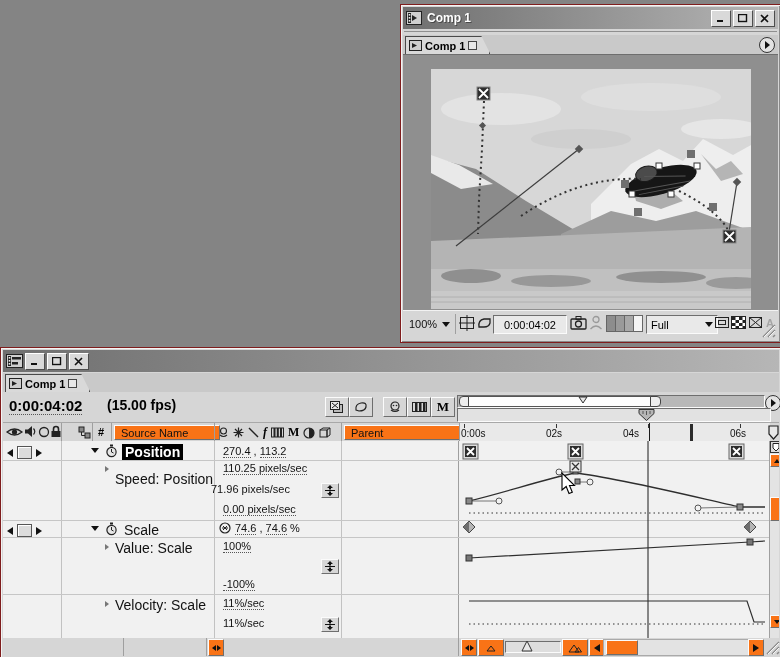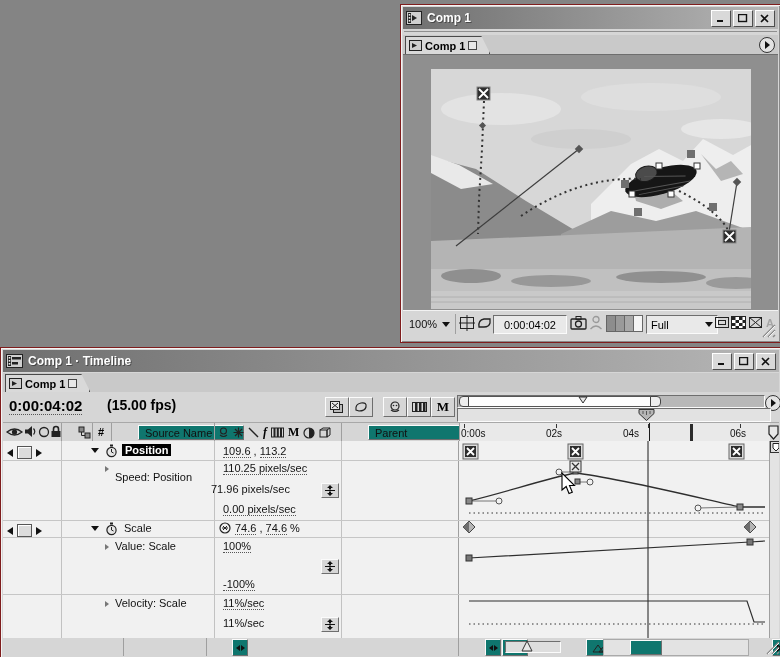--- a/index.html
+++ b/index.html
@@ -13,28 +13,28 @@
   .wbtn{width:18px;height:15px;background:#d9d9d9;border:1px solid;border-color:#fff #4d4d4d #4d4d4d #fff;
     margin-left:2px;display:flex;align-items:center;justify-content:center;}
   .groove{position:absolute;left:3px;right:3px;height:3px;border-top:1px solid #8f8f8f;border-bottom:1px solid #f5f5f5;}
   .tabrow{position:absolute;left:2px;right:2px;height:19px;background:#c9c9c9;border-bottom:1px solid #6e6e6e;}
   .tab{position:absolute;left:2px;bottom:0;height:17px;background:#d9d9d9;border:1px solid #4a4a4a;border-bottom:none;
     display:flex;align-items:center;gap:3px;padding:0 12px 0 3px;font-size:11px;font-weight:bold;
     clip-path:polygon(0 0,calc(100% - 9px) 0,100% 100%,0 100%);}
   .closebox{width:7px;height:7px;border:1px solid #444;background:#e8e8e8;}
   .menuarrow{position:absolute;width:14px;height:14px;border:1px solid #333;border-radius:50%;background:#e3e3e3;
     display:flex;align-items:center;justify-content:center;}
-  .raised{background:#0f766e;border:1px solid;border-color:#fbfbfb #6e6e6e #6e6e6e #fbfbfb;margin-left:24px;}
+  .raised{background:#f97316;border:1px solid;border-color:#fbfbfb #6e6e6e #6e6e6e #fbfbfb;}
   .sunken{background:#efefef;border:1px solid;border-color:#6e6e6e #fbfbfb #fbfbfb #6e6e6e;}
   .tri-r{width:0;height:0;border-top:4px solid transparent;border-bottom:4px solid transparent;border-left:6px solid #111;}
   .tri-l{width:0;height:0;border-top:4px solid transparent;border-bottom:4px solid transparent;border-right:6px solid #111;}
   .tri-d{width:0;height:0;border-left:4px solid transparent;border-right:4px solid transparent;border-top:5px solid #111;}
   .tri-u{width:0;height:0;border-left:4px solid transparent;border-right:4px solid transparent;border-bottom:5px solid #111;}
   .hot{border-bottom:1px dotted #555;padding-bottom:0px;}
-  .lbl{font-size:11px;color:#111;white-space:nowrap;}
+  .lbl{font-size:14px;color:#111;white-space:nowrap;}
   .val{font-size:11px;color:#111;white-space:nowrap;}
   .colbtn{position:absolute;top:2px;bottom:2px;display:flex;align-items:center;padding-left:6px;font-size:11px;color:#111;}
   .colline{position:absolute;top:0;bottom:0;width:1px;background:#9f9f9f;}
   .rowline{position:absolute;left:0;height:1px;background:#c6c6c6;}
   .gbtn{position:absolute;width:16px;height:13px;background:#d6d6d6;border:1px solid;
     border-color:#fbfbfb #6e6e6e #6e6e6e #fbfbfb;display:flex;align-items:center;justify-content:center;}
   .chk{width:13px;height:11px;background:#dcdcdc;border:1px solid #555;box-shadow:inset 1px 1px 0 #fff;}
   .hdrbtn{position:absolute;width:22px;height:18px;background:#d6d6d6;border:1px solid;
     border-color:#fbfbfb #6e6e6e #6e6e6e #fbfbfb;display:flex;align-items:center;justify-content:center;}
   .rtick{position:absolute;top:1px;width:1px;height:4px;background:#333;}
@@ -234,21 +234,20 @@
   <div class="tbar">
     <svg width="17" height="14">
         <rect x="0.5" y="0.5" width="16" height="13" fill="#cfcfcf" stroke="#222"></rect>
         <rect x="2" y="2" width="3" height="10" fill="#222"></rect>
         <rect x="2.7" y="3" width="1.6" height="1.6" fill="#eee"></rect>
         <rect x="2.7" y="6" width="1.6" height="1.6" fill="#eee"></rect>
         <rect x="2.7" y="9" width="1.6" height="1.6" fill="#eee"></rect>
         <rect x="6" y="3" width="9" height="2.5" fill="#222"></rect>
         <rect x="6" y="8" width="6" height="2.5" fill="#222"></rect>
       </svg>
-    <span class="ttxt">Comp 1 · Timeline</span>
     <span class="wbtn">
         <svg width="10" height="9">
           <rect x="1" y="6" width="6" height="2" fill="#111"></rect>
         </svg>
       </span>
     <span class="wbtn">
         <svg width="10" height="9">
           <rect x="0.5" y="0.5" width="8" height="7" fill="none" stroke="#111" stroke-width="1.4"></rect>
         </svg>
       </span>
@@ -431,21 +430,21 @@
       <span class="chk"></span>
       <span class="tri-r"></span>
     </div>
     <span class="abs tri-d" style="left:88px;top:7px;"></span>
     <svg class="abs" style="left:102px;top:3px;" width="13" height="14">
         <circle cx="6.5" cy="8" r="4.6" fill="#e6e6e6" stroke="#222" stroke-width="1.2"></circle>
         <rect x="5" y="0.5" width="3" height="2" fill="#222"></rect>
         <path d="M6.5,8 L6.5,5 M6.5,8 L8.5,9" stroke="#222"></path>
       </svg>
     <span class="abs lbl" style="left:119px;top:3px;background:#000;color:#fff;padding:0 3px;font-weight:bold;">Position</span>
-    <span class="abs val" style="left:220px;top:4px;"><span class="hot">109.6</span> <span>,</span> <span class="hot">113.2</span></span>
+    <span class="abs val" style="left:220px;top:4px;"><span class="hot">270.4</span> <span>,</span> <span class="hot">113.2</span></span>
 
     <span class="abs" style="left:102px;top:25px;width:0;height:0;border-top:3px solid transparent;border-bottom:3px solid transparent;border-left:4px solid #777;"></span>
     <span class="abs lbl" style="left:112px;top:30px;">Speed: Position</span>
     <span class="abs val hot" style="left:220px;top:21px;">110.25 pixels/sec</span>
     <span class="abs val" style="left:208px;top:42px;">71.96 pixels/sec</span>
     <div class="gbtn" style="left:318px;top:42px;">
         <svg width="10" height="11">
           <path d="M5,0 L8,3 H6 V4.5 H4 V3 H2 Z M5,11 L2,8 H4 V6.5 H6 V8 H8 Z" fill="#111"></path>
           <rect x="0" y="5" width="10" height="1" fill="#111"></rect>
         </svg>

